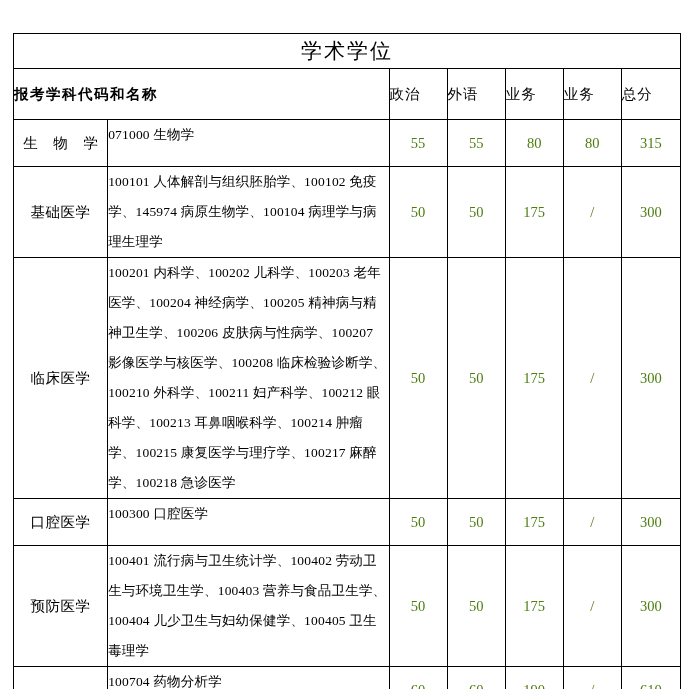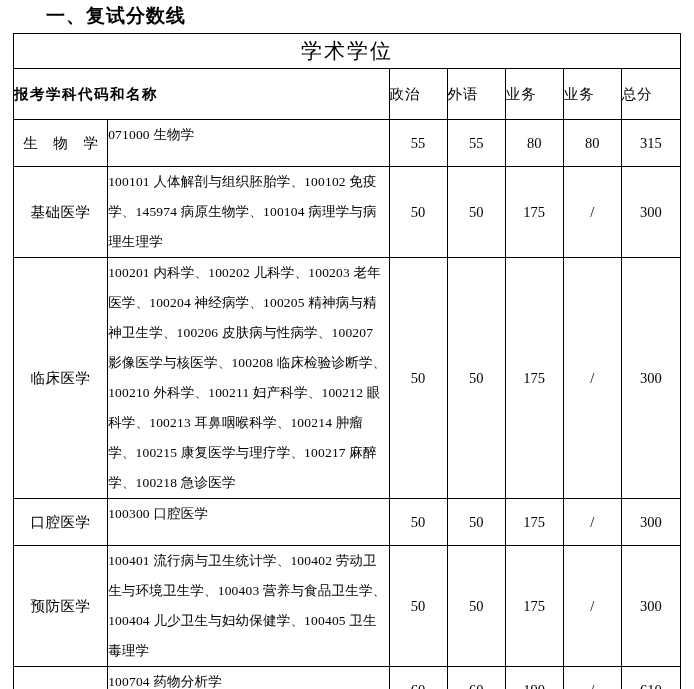--- a/index.html
+++ b/index.html
@@ -93,36 +93,35 @@
     word-break: break-all;
   }
   .sub-cell.single {
     padding-top: 0;
     padding-bottom: 16px;
   }
   .num-cell {
     text-align: center;
     font-size: 14.5px;
     font-family: "Liberation Serif", "DejaVu Serif", serif;
-    color: #000000;
+    color: #4d7c0f;
   }
   .r-bio    { height: 32px; }
   .r-basic  { height: 85px; }
   .r-clin   { height: 234px; }
   .r-oral   { height: 33px; }
   .r-prev   { height: 107px; }
   .r-pharm1 { height: 38px; }
   .r-pharm2 { height: 38px; }
 </style>
 </head>
 <body>
 
 <div class="page">
 
-  <div class="doc-title">一、复试分数线</div>
 
   <div class="table-wrap">
     <table class="score-table">
       <colgroup>
         <col class="col-cat">
         <col class="col-sub">
         <col class="col-score">
         <col class="col-score">
         <col class="col-score">
         <col class="col-score">

